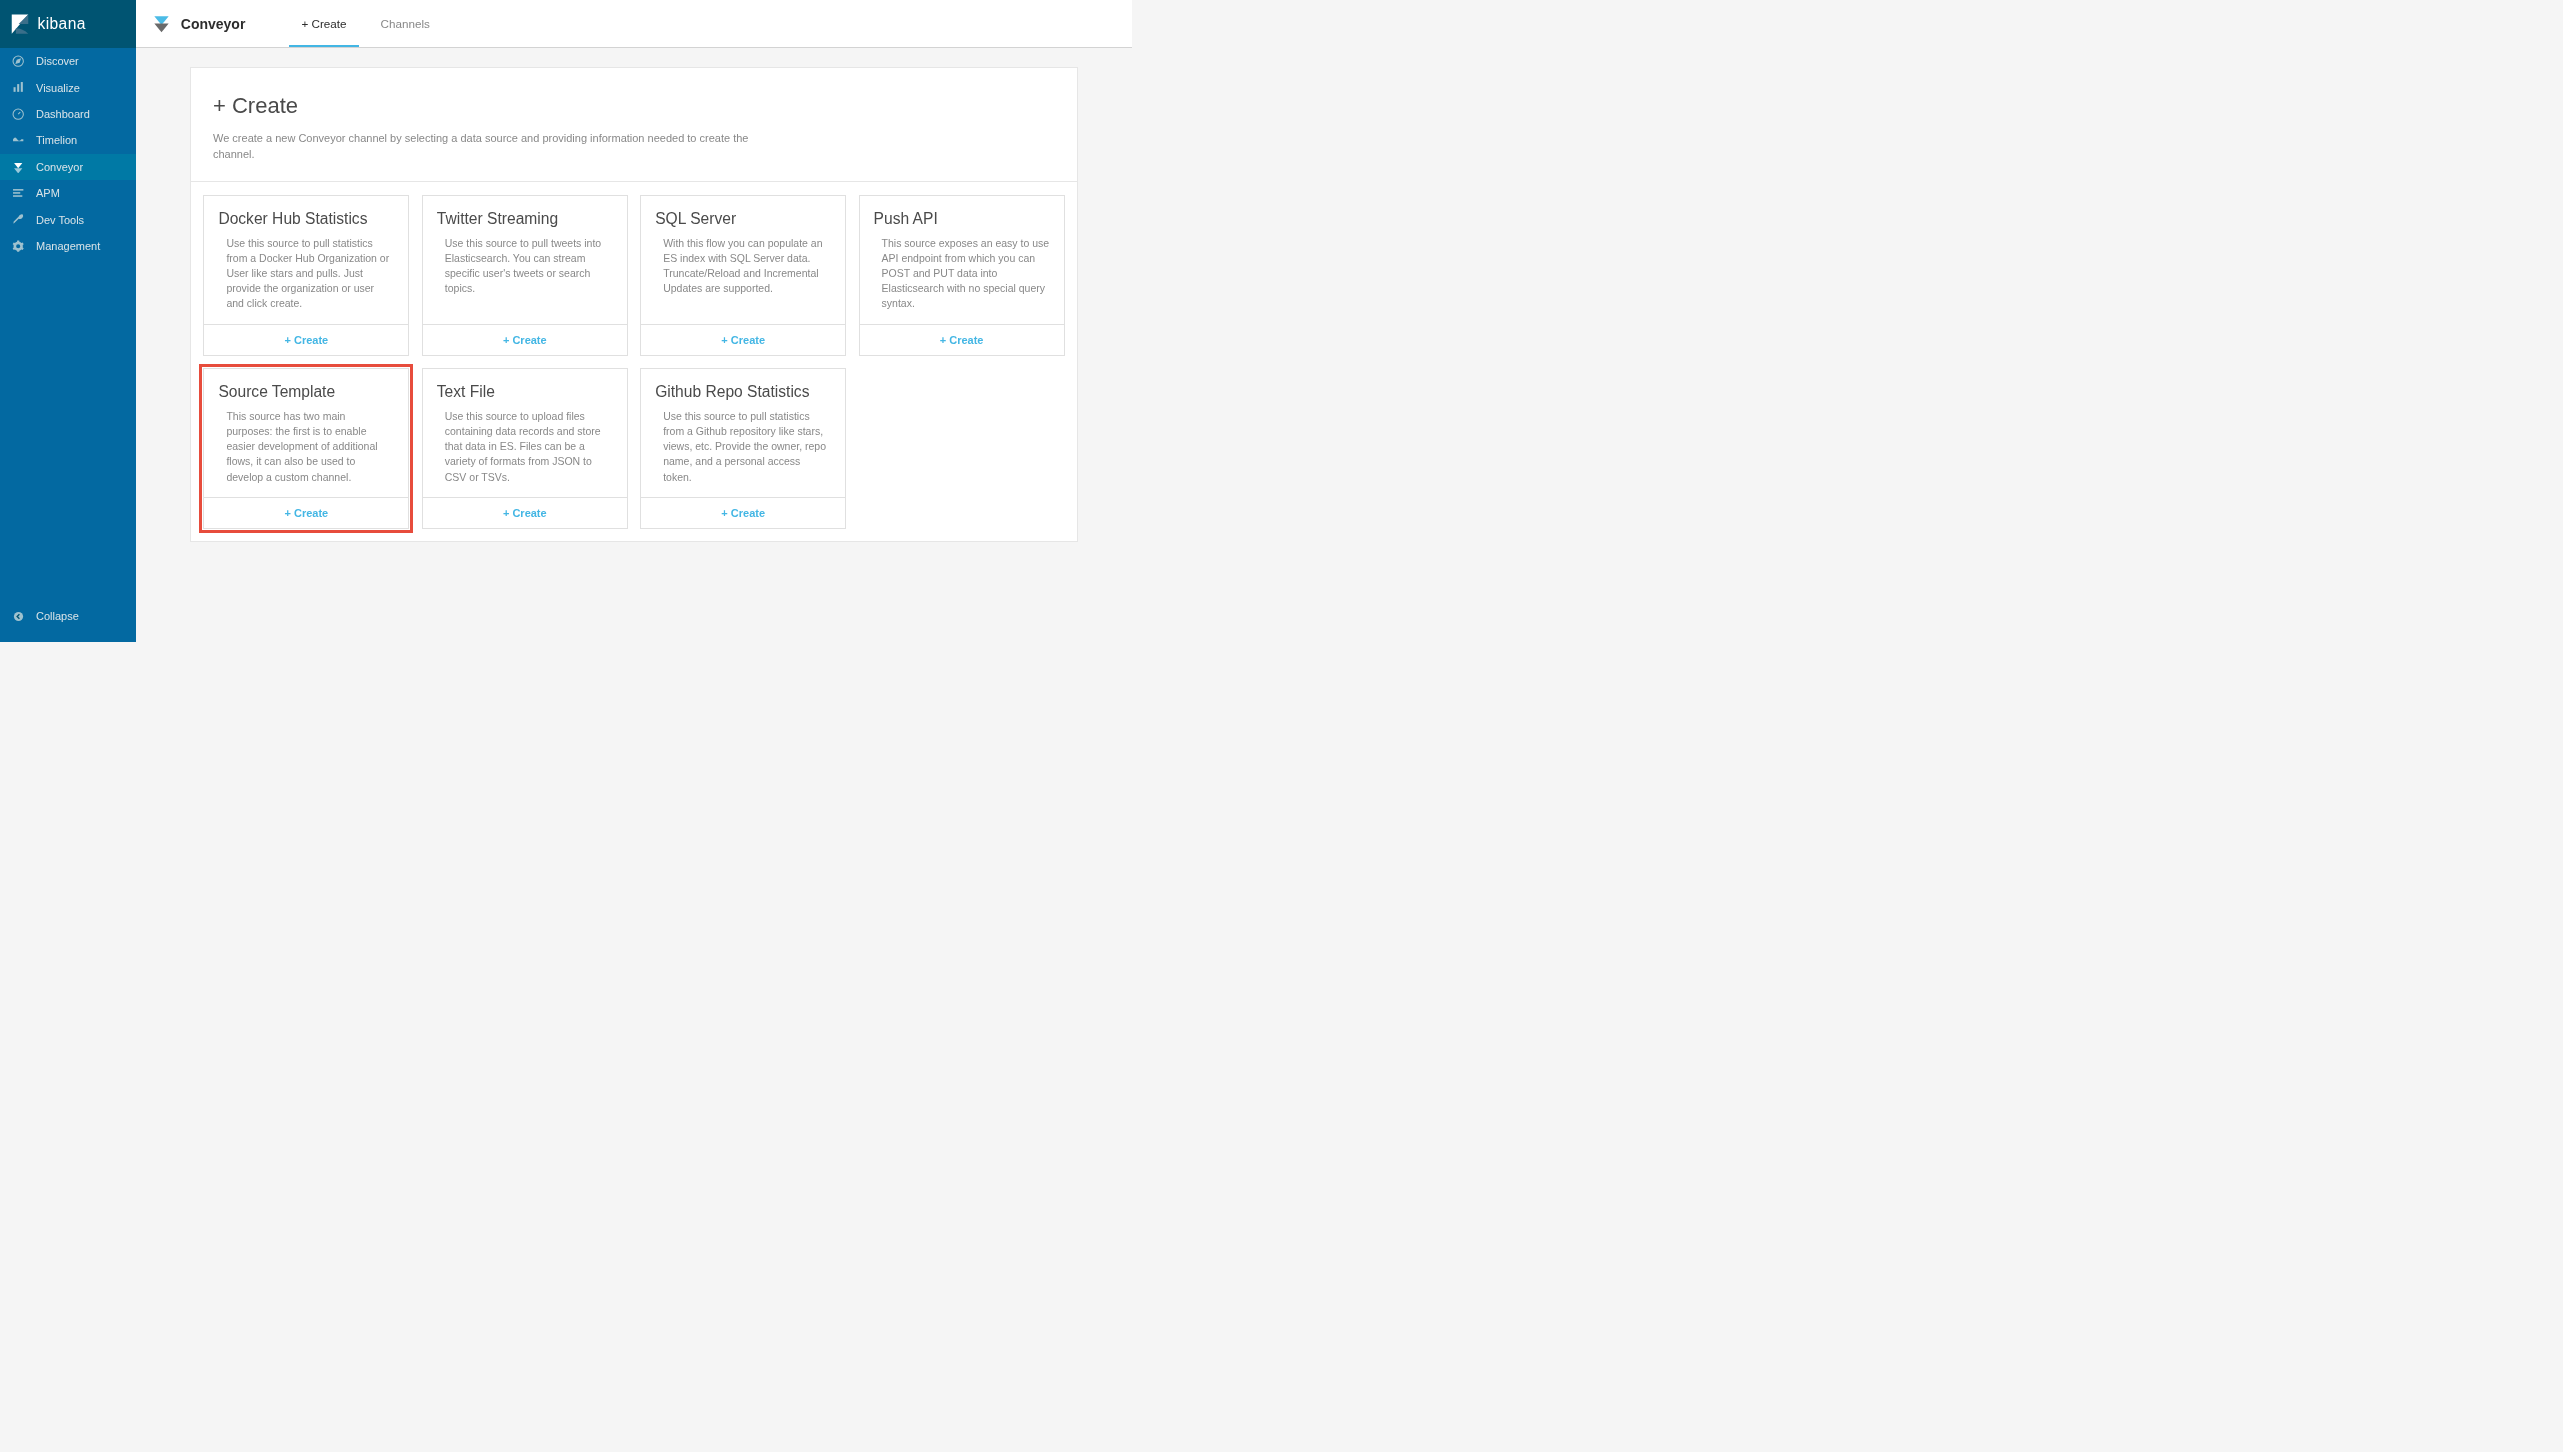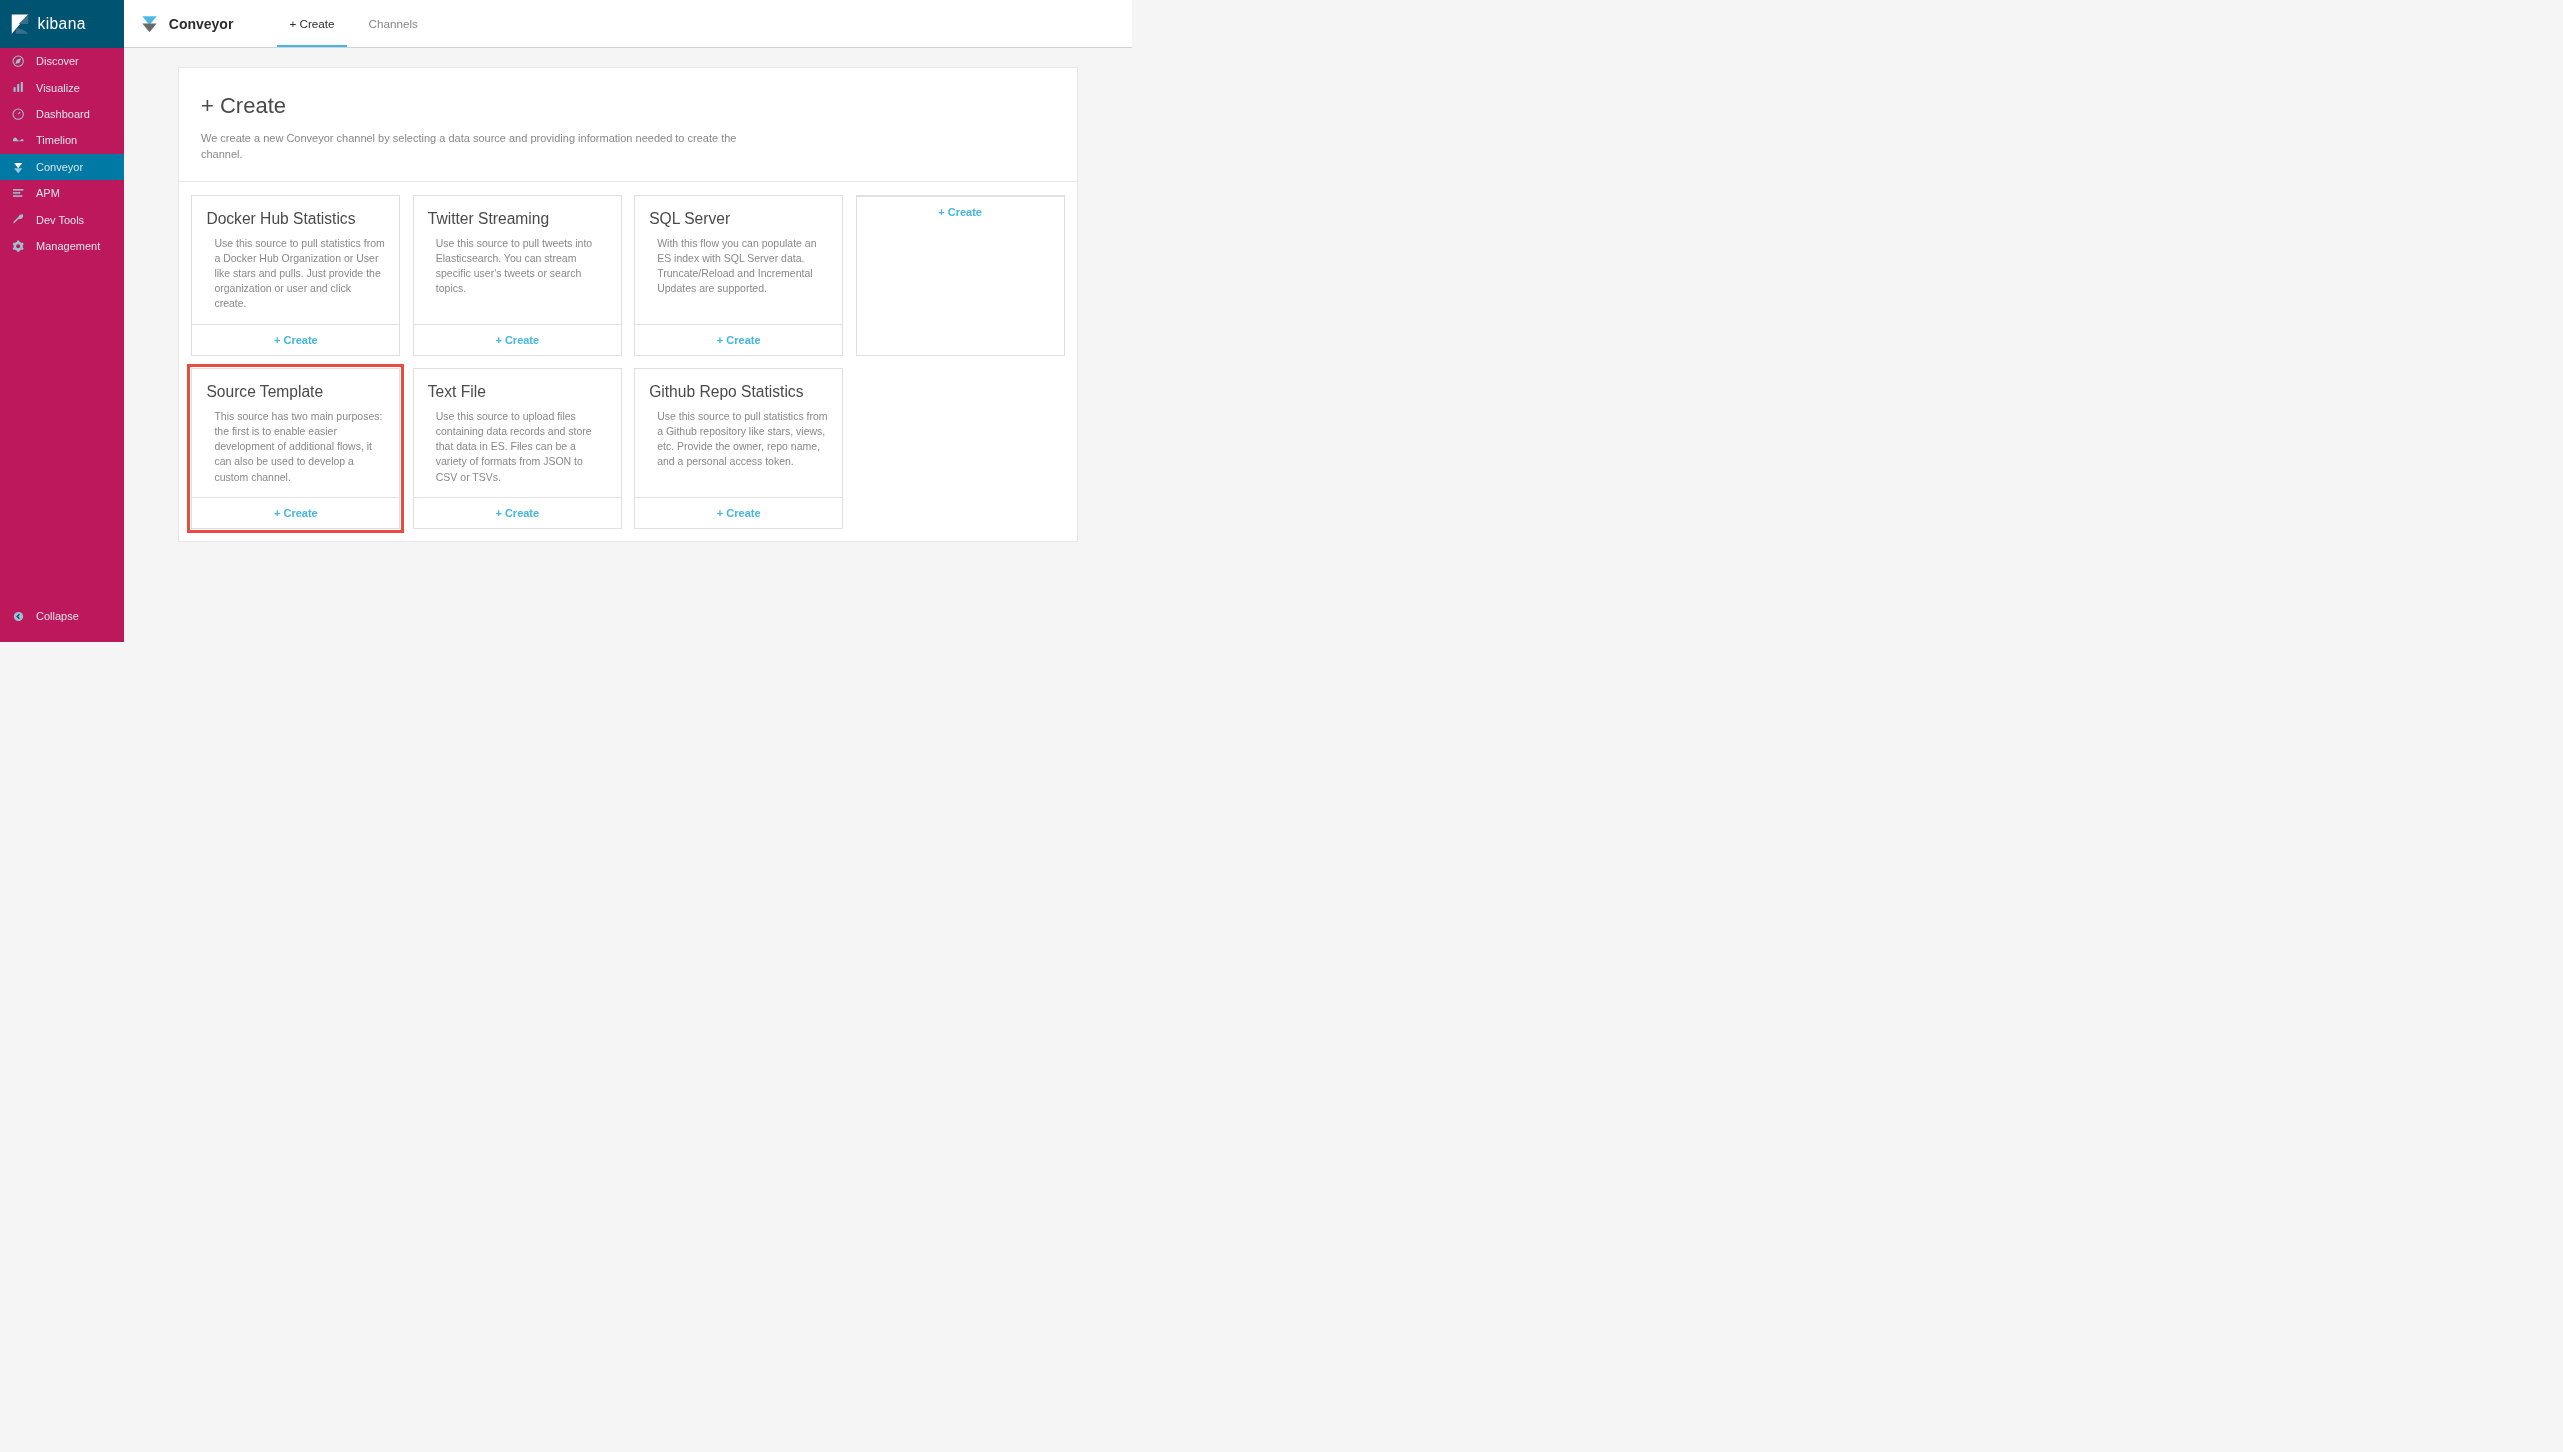--- a/index.html
+++ b/index.html
@@ -7,22 +7,22 @@
   font-family: -apple-system, BlinkMacSystemFont, "Segoe UI", Helvetica, Arial, sans-serif;
   background: #f5f5f5;
   width: 1132px;
   height: 642px;
   overflow: hidden;
   display: flex;
 }
 
 
 .sidebar {
-  width: 124px;
-  background: #be185d;
+  width: 136px;
+  background: #0369a1;
   color: #fff;
   display: flex;
   flex-direction: column;
   flex-shrink: 0;
   position: relative;
 }
 .sidebar-brand {
   height: 48px;
   display: flex;
   align-items: center;
@@ -351,20 +351,24 @@
             <div class="card-footer"><span class="card-create">+ Create</span></div>
           </div>
           <div class="card">
             <div class="card-body">
               <h3 class="card-title">SQL Server</h3>
               <p class="card-desc">With this flow you can populate an ES index with SQL Server data. Truncate/Reload and Incremental Updates are supported.</p>
             </div>
             <div class="card-footer"><span class="card-create">+ Create</span></div>
           </div>
           <div class="card">
+            <div class="card-body">
+              <h3 class="card-title">Push API</h3>
+              <p class="card-desc">This source exposes an easy to use API endpoint from which you can POST and PUT data into Elasticsearch with no special query syntax.</p>
+            </div>
             <div class="card-footer"><span class="card-create">+ Create</span></div>
           </div>
           <div class="card highlighted">
             <div class="card-body">
               <h3 class="card-title">Source Template</h3>
               <p class="card-desc">This source has two main purposes: the first is to enable easier development of additional flows, it can also be used to develop a custom channel.</p>
             </div>
             <div class="card-footer"><span class="card-create">+ Create</span></div>
           </div>
           <div class="card">

